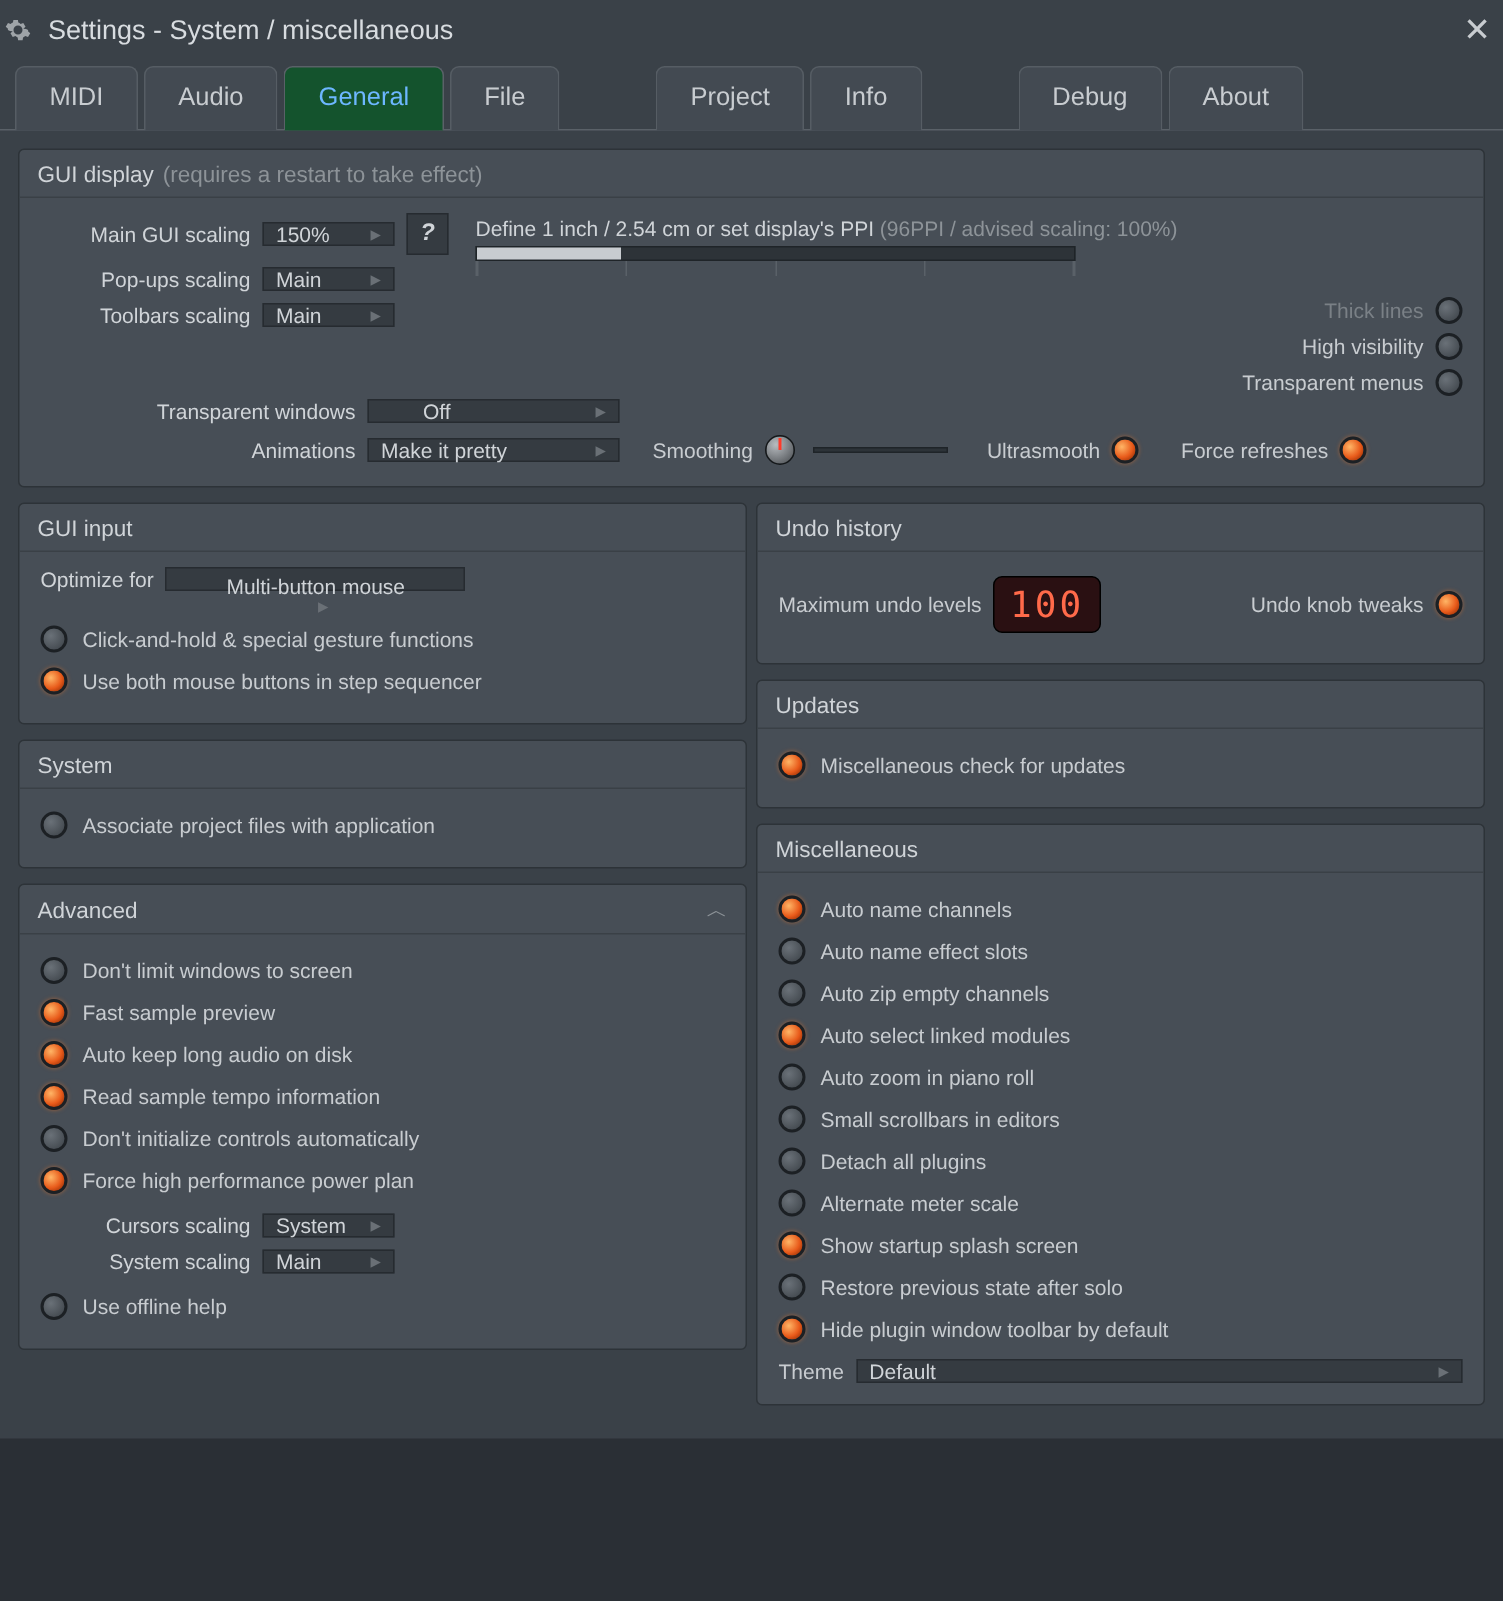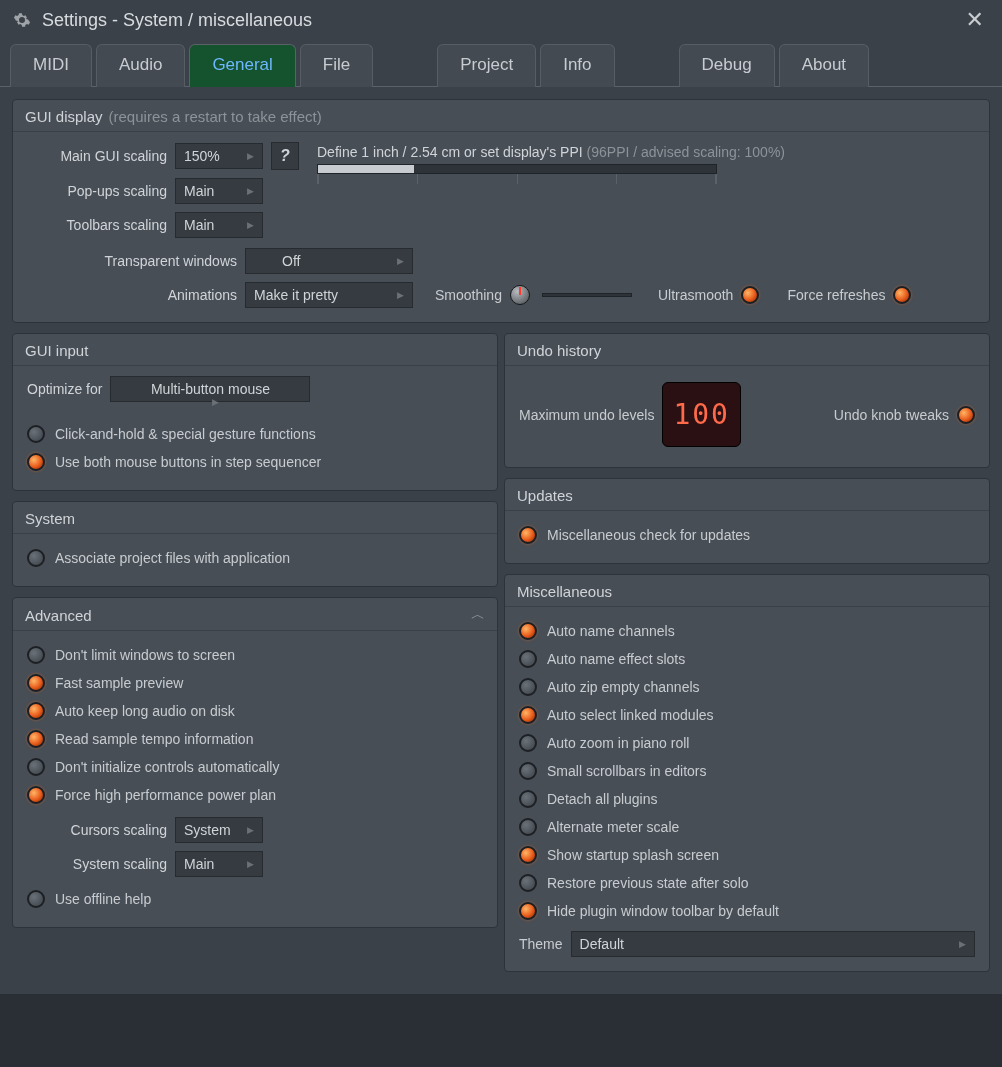--- a/index.html
+++ b/index.html
@@ -9,21 +9,21 @@
     font-size: 14px;
     color: #c8ccd0;
     width: 1002px;
     height: 1067px;
     overflow: hidden;
   }
   .titlebar {
     height: 40px;
     display: flex;
     align-items: center;
-    padding: 0 12px;
+    padding: 0 2px;
     background: #3a4148;
   }
   .titlebar .gear {
     width: 20px; height: 20px;
     margin-right: 10px;
     display:flex;align-items:center;justify-content:center;
   }
   .titlebar .title {
     font-size: 18px;
     color: #d8dce0;
@@ -97,21 +97,21 @@
     color: #d0d4d8;
   }
   .row .label.w140 { width: 140px; }
   .row .label.w200 { width: 210px; }
   .dropdown {
     background: #353b41;
     border: 1px solid #262b30;
     color: #d0d4d8;
     padding: 4px 8px;
     min-width: 88px;
-    height: 26px;
+    height: 16px;
     display: flex;
     align-items: center;
     justify-content: space-between;
     cursor: pointer;
     font-size: 14px;
   }
   .dropdown .arrow {
     font-size: 9px;
     color: #6a7076;
     margin-left: 10px;
@@ -175,23 +175,23 @@
   .col { flex:1; display:flex;flex-direction:column; }
   .opt {
     display:flex;align-items:center;gap:10px;
     padding:5px 0;
     cursor:pointer;
   }
   .lcd {
     background: #2a1012;
     border: 1px solid #000;
     border-radius: 6px;
-    padding: 15px 10px;
+    padding: 4px 10px;
     font-family: monospace;
-    font-size: 28px;
+    font-size: 24px;
     color: #ff6a4a;
     letter-spacing: 2px;
     display:inline-block;
     min-width:62px;text-align:center;
   }
   .smoothing-knob {
     width:20px;height:20px;border-radius:50%;
     background: radial-gradient(circle at 35% 30%, #b8bcc0, #45494d);
     border:1px solid #15181a;
     position:relative;
@@ -274,20 +274,34 @@
           <div class="slider-track">
               <div class="slider-fill"></div>
             </div>
           <div class="slider-ticks">
               <span></span>
               <span></span>
               <span></span>
               <span></span>
               <span></span>
             </div>
+          <div class="rtcol" style="margin-top:14px;">
+            <div class="toggle-row right dim">
+                <span>Thick lines</span>
+                <span class="radio"></span>
+              </div>
+            <div class="toggle-row right">
+                <span>High visibility</span>
+                <span class="radio"></span>
+              </div>
+            <div class="toggle-row right">
+                <span>Transparent menus</span>
+                <span class="radio"></span>
+              </div>
+          </div>
         </div>
       </div>
 
       <div class="row" style="margin-top:2px;">
         <span class="label w200">Transparent windows</span>
         <div class="dropdown" style="min-width:168px;padding-left:36px;">
             <span>Off</span>
             <span class="arrow">▶</span>
           </div>
       </div>

